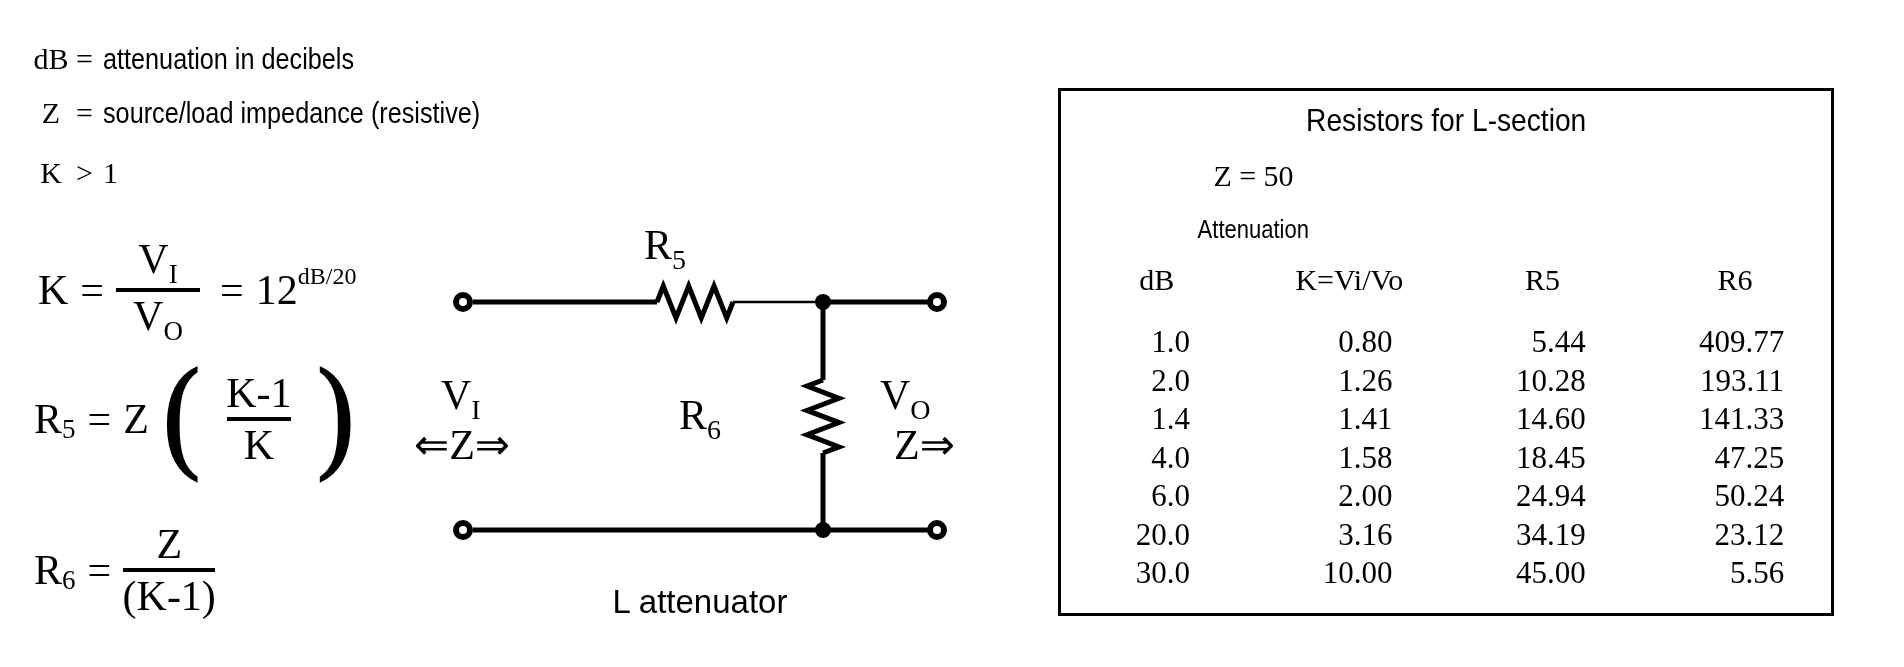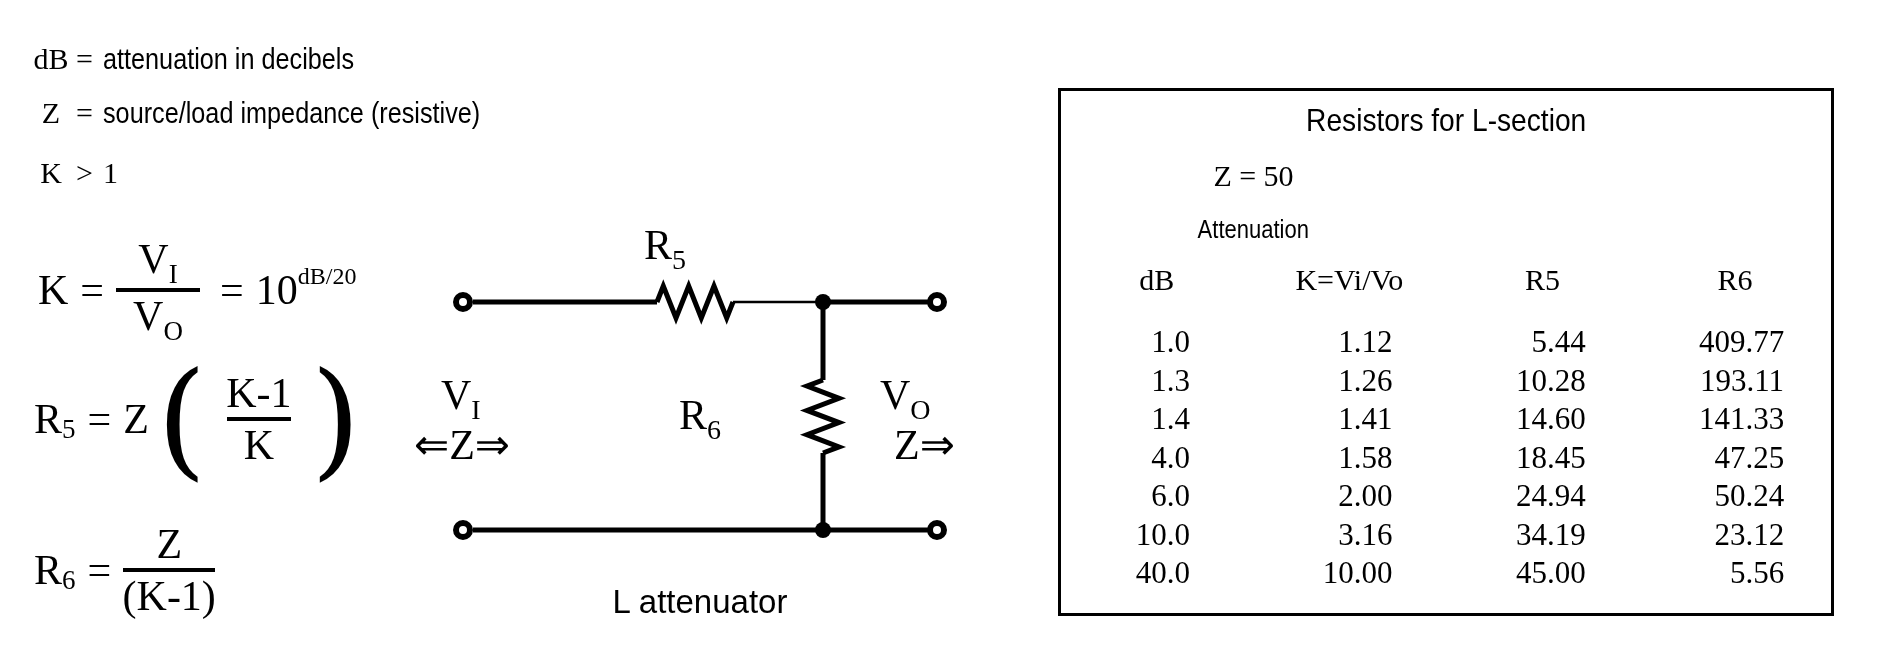--- a/index.html
+++ b/index.html
@@ -83,21 +83,21 @@
 
   <div class="formula" style="left:38px;top:240px;height:100px;">
     <span>K</span>
     <span class="eqsign">=</span>
     <span class="frac" style="width:84px;">
       <span class="num"><span>V</span><span class="sub">I</span></span>
       <span class="bar"></span>
       <span class="den"><span>V</span><span class="sub">O</span></span>
     </span>
     <span class="eqsign" style="margin-left:20px;">=</span>
-    <span>10</span>
+    <span>12</span>
     <span class="sup">dB/20</span>
   </div>
 
   <div class="formula" style="left:34px;top:366px;height:106px;">
     <span>R</span>
     <span class="sub">5</span>
     <span class="eqsign">=</span>
     <span>Z</span>
     <span class="bigparen" style="margin-left:8px;">(</span>
     <span class="frac" style="width:64px;margin:0 20px;">
@@ -186,31 +186,31 @@
     <tr>
       <td class="t-h">dB</td>
       <td class="t-h">K=Vi/Vo</td>
       <td class="t-h">R5</td>
       <td class="t-h">R6</td>
     </tr>
     <tr>
       <td class="t-d">
         <span class="numcol w-db">
           <div>1.0</div>
-          <div>1.3</div>
+          <div>2.0</div>
           <div>1.4</div>
           <div>4.0</div>
           <div>6.0</div>
-          <div>10.0</div>
-          <div>40.0</div>
+          <div>20.0</div>
+          <div>30.0</div>
         </span>
       </td>
       <td class="t-d">
         <span class="numcol w-k">
-          <div>1.12</div>
+          <div>0.80</div>
           <div>1.26</div>
           <div>1.41</div>
           <div>1.58</div>
           <div>2.00</div>
           <div>3.16</div>
           <div>10.00</div>
         </span>
       </td>
       <td class="t-d">
         <span class="numcol w-r5">

